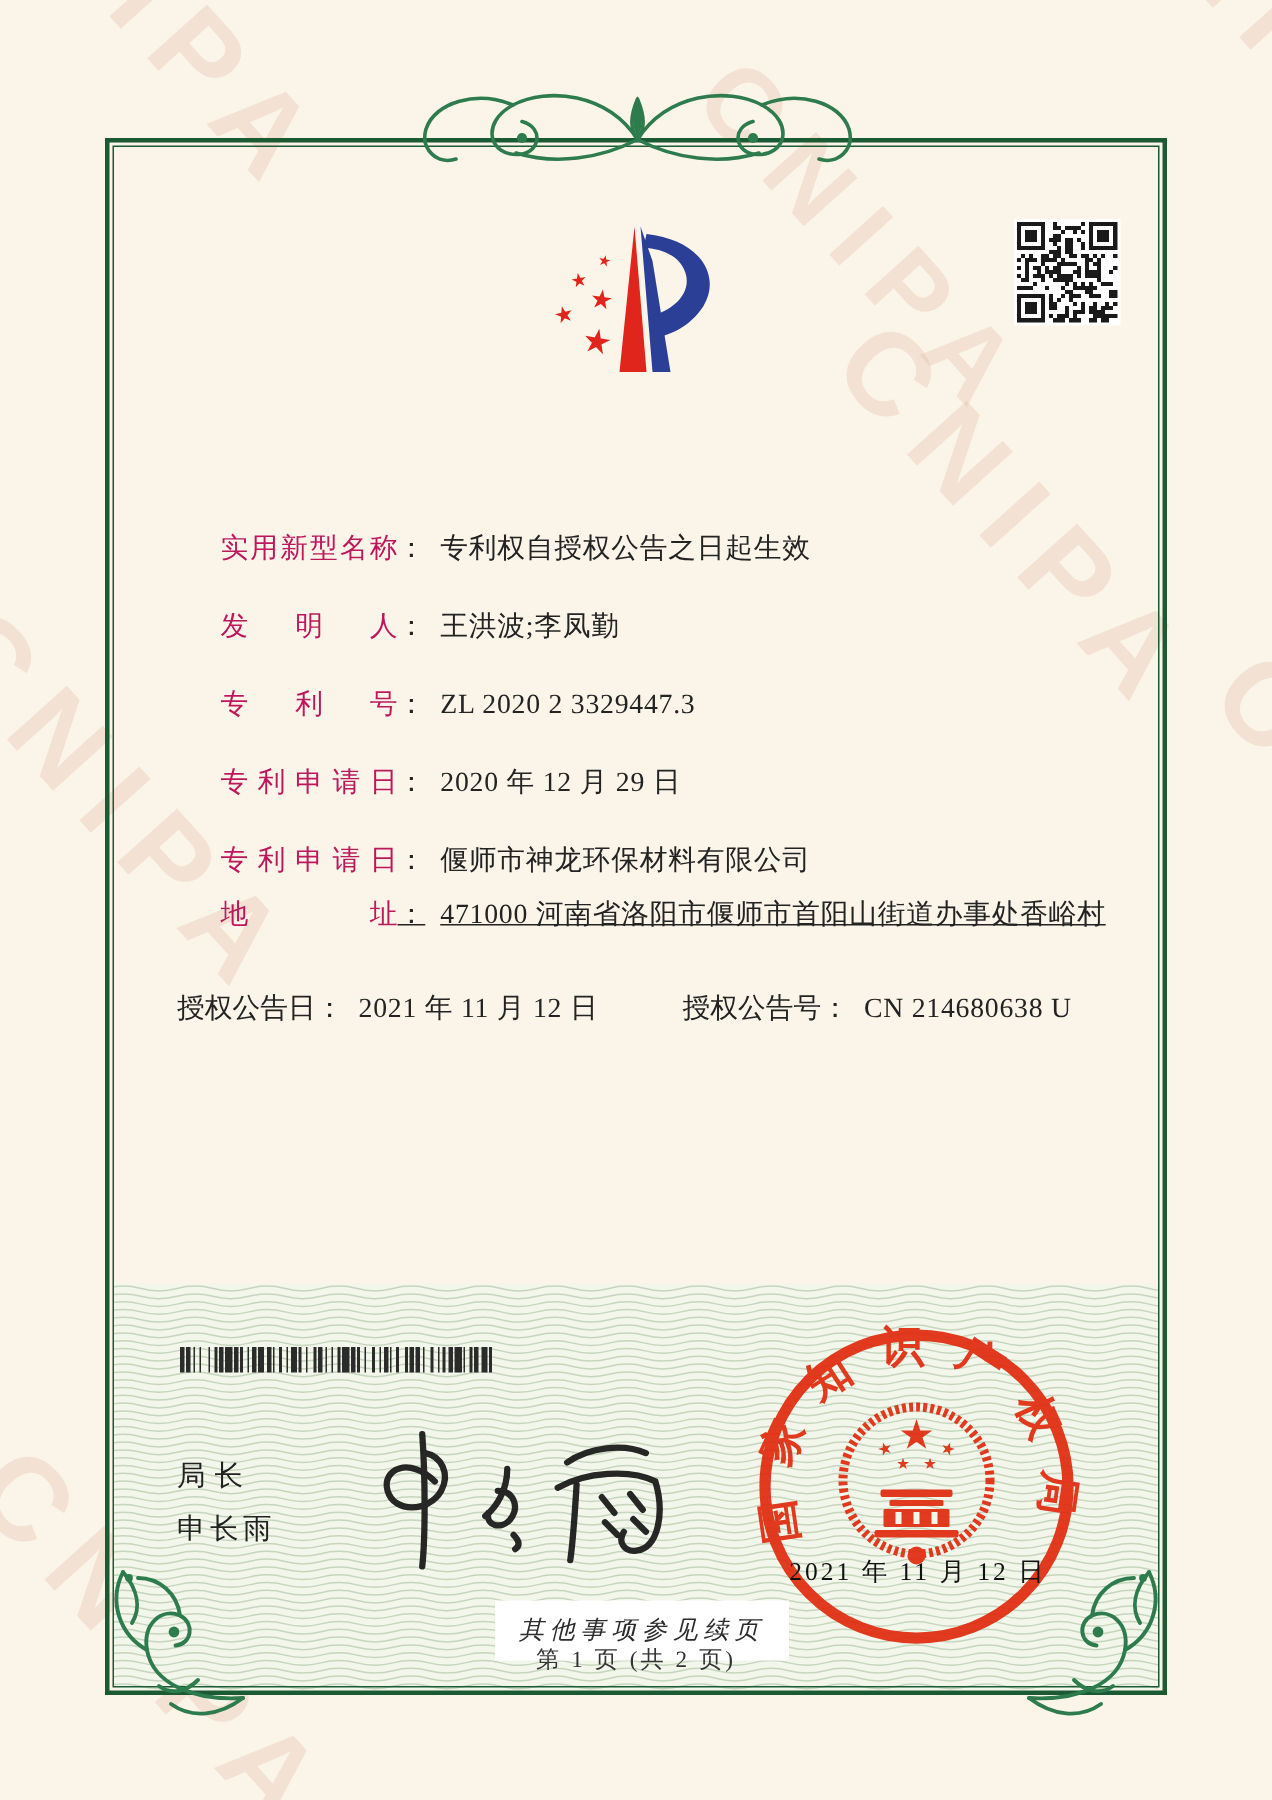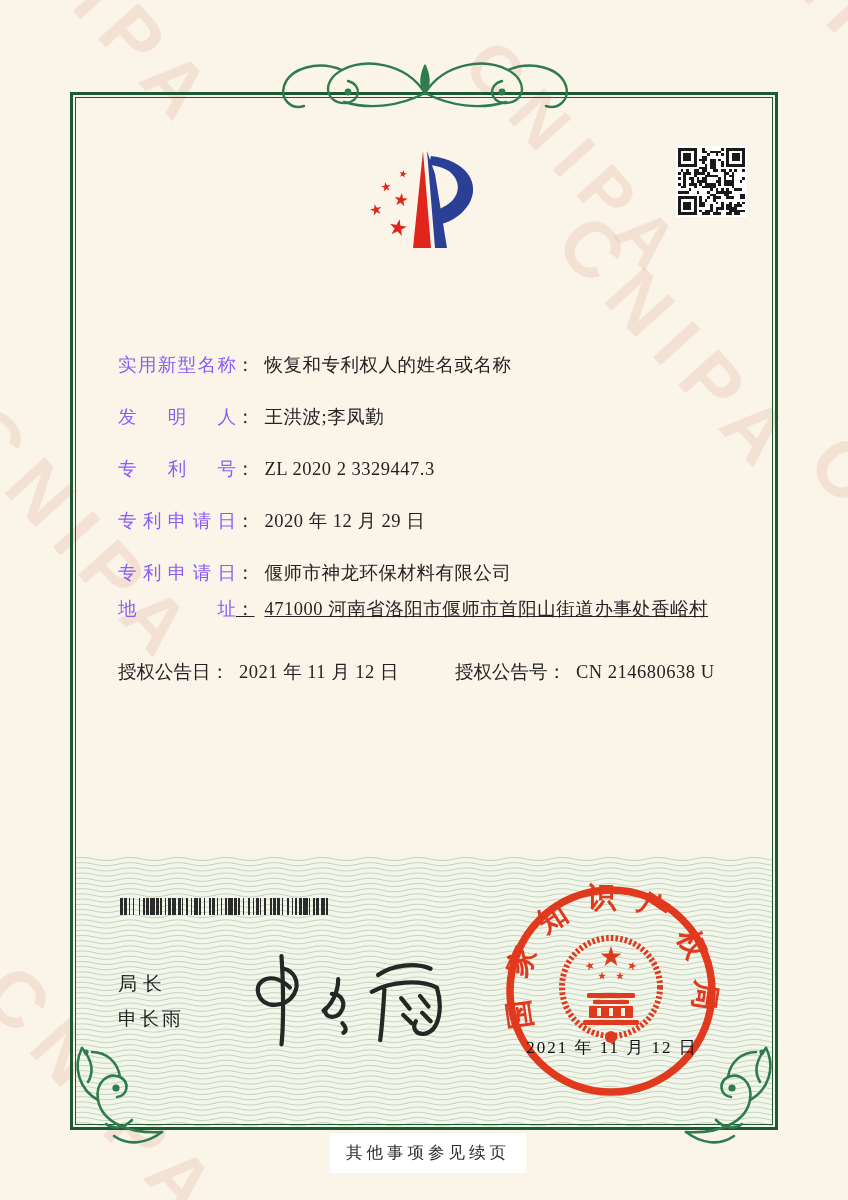--- a/index.html
+++ b/index.html
@@ -25,21 +25,21 @@
   .cert-no { position:absolute; left:104px; top:147px; font-size:17.5px; letter-spacing:1.5px; color:#2a2a2a; }
 
   .logo { position:absolute; left:347px; top:144px; width:150px; height:108px; }
   .qr { position:absolute; left:676px; top:146px; width:71px; height:71px; background:#fff; padding:2px; }
 
   .title { position:absolute; left:70px; top:248px; width:708px; text-align:center;
            font-size:43px; font-weight:bold; letter-spacing:10px; color:#181818; }
 
   .fields { position:absolute; left:118px; top:352px; width:560px; }
   .frow { position:absolute; left:0; font-size:18.5px; color:#232323; white-space:nowrap; }
-  .f-label { display:inline-block; width:118px; text-align:justify; text-align-last:justify; color:#8b5cf6; }
+  .f-label { display:inline-block; width:118px; text-align:justify; text-align-last:justify; color:#be185d;margin-left:29px; }
   .f-colon { margin-right:10px; }
   .f-val { letter-spacing:0.5px; }
   .grant2 { margin-left:56px; }
 
   .legal { position:absolute; left:116px; top:697px; width:618px; font-size:17.5px;
            line-height:26.5px; color:#2b2b2b; font-style:italic; }
   .legal p { text-indent:2em; }
 
   .barcode { position:absolute; left:120px; top:898px; height:17px; display:flex; align-items:stretch; }
   .barcode div { height:100%; }
@@ -50,22 +50,22 @@
                   font-family:"Liberation Sans","DejaVu Sans",sans-serif; letter-spacing:3px; }
   .signature { position:absolute; left:250px; top:942px; width:210px; height:108px; }
 
   .seal { position:absolute; left:501px; top:881px; width:220px; height:220px; z-index:2; }
   .seal-date { position:absolute; left:499px; top:1036px; width:226px; text-align:center;
                font-size:17px; letter-spacing:2px; color:#111; z-index:3; }
 
   .page-info { position:absolute; left:70px; top:1096px; width:708px; text-align:center;
                font-size:15.5px; letter-spacing:2px; color:#333; z-index:3; }
 
-  .cont-note { position:absolute; left:330px; top:1133px; background:#ffffff; padding:9px 16px;
-               font-size:16.5px; letter-spacing:4px; color:#2b2b2b; z-index:2; }
+  .cont-note { position:absolute; left:330px; top:1067px; background:#ffffff; padding:9px 16px;
+               font-size:16.5px; letter-spacing:4px; color:#2b2b2b; font-style:italic; z-index:2; }
 
   .flourish { position:absolute; z-index:2; }
   .fl-top { left:270px; top:56px; width:310px; height:66px; }
   .fl-bl { left:58px; top:1036px; width:110px; height:112px; }
   .fl-br { left:680px; top:1036px; width:110px; height:112px; transform:scaleX(-1); }
 </style>
 </head>
 <body>
 
 <div id="page">
@@ -409,21 +409,21 @@
         <rect x="19" y="1" width="5" height="5" fill="#fff"></rect>
         <rect x="20" y="2" width="3" height="3" fill="#1a1a1a"></rect>
         <rect x="0" y="18" width="7" height="7" fill="#1a1a1a"></rect>
         <rect x="1" y="19" width="5" height="5" fill="#fff"></rect>
         <rect x="2" y="20" width="3" height="3" fill="#1a1a1a"></rect>
       </svg>
 
 
     <div class="fields">
       <div class="frow" style="top:0;">
-        <span class="f-label">实用新型名称</span><span class="f-colon">：</span><span class="f-val">恢复和专利权人的姓名或名称</span>
+        <span class="f-label">实用新型名称</span><span class="f-colon">：</span><span class="f-val">专利权自授权公告之日起生效</span>
       </div>
       <div class="frow" style="top:52px;">
         <span class="f-label">发明人</span><span class="f-colon">：</span><span class="f-val">王洪波;李凤勤</span>
       </div>
       <div class="frow" style="top:104px;">
         <span class="f-label">专利号</span><span class="f-colon">：</span><span class="f-val">ZL 2020 2 3329447.3</span>
       </div>
       <div class="frow" style="top:156px;">
         <span class="f-label">专利申请日</span><span class="f-colon">：</span><span class="f-val">2020 年 12 月 29 日</span>
       </div>
@@ -580,16 +580,17 @@
           <rect x="108" y="127" width="4" height="8"></rect>
           <rect x="120" y="127" width="4" height="8"></rect>
         </g>
         <text font-size="29" font-weight="bold" fill="#e02c10" letter-spacing="19" font-family="'Liberation Serif','DejaVu Serif',serif">
           <textPath href="#sealArc" startOffset="50%" text-anchor="middle">国家知识产权局</textPath>
         </text>
       </g>
     </svg>
     <div class="seal-date">2021 年 11 月 12 日</div>
 
+    <div class="page-info">第 1 页 (共 2 页)</div>
     <div class="cont-note">其他事项参见续页</div>
 
   </div>
 </div>
 
 </body></html>

